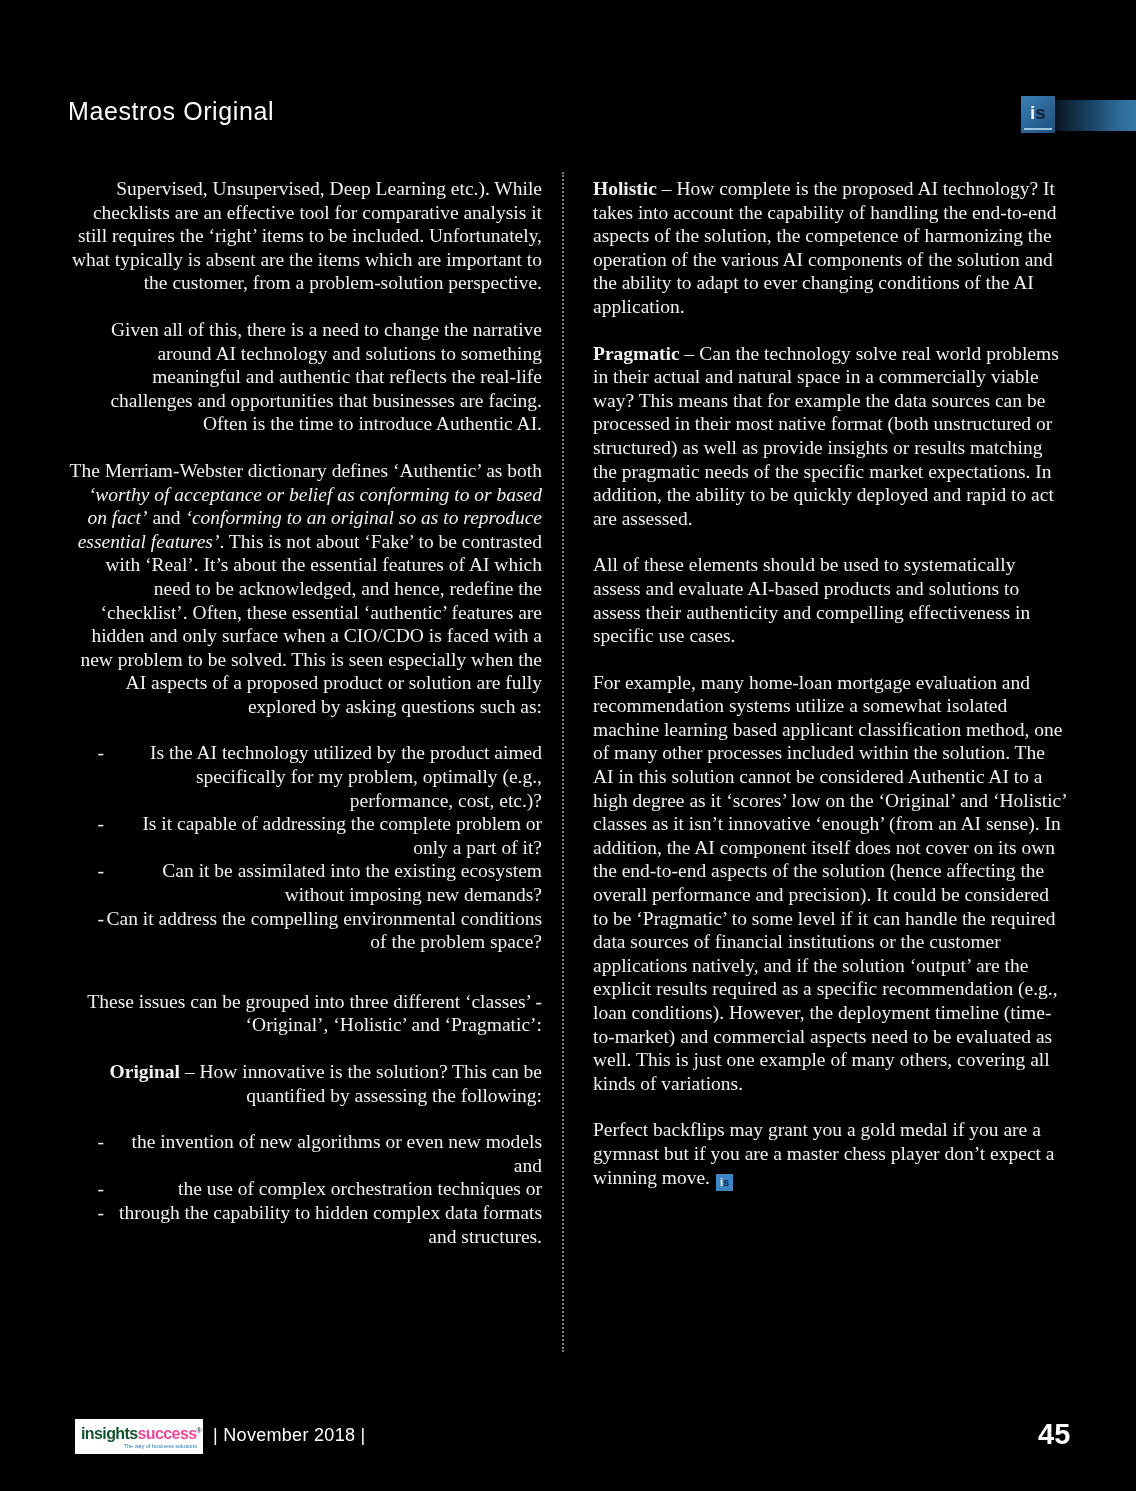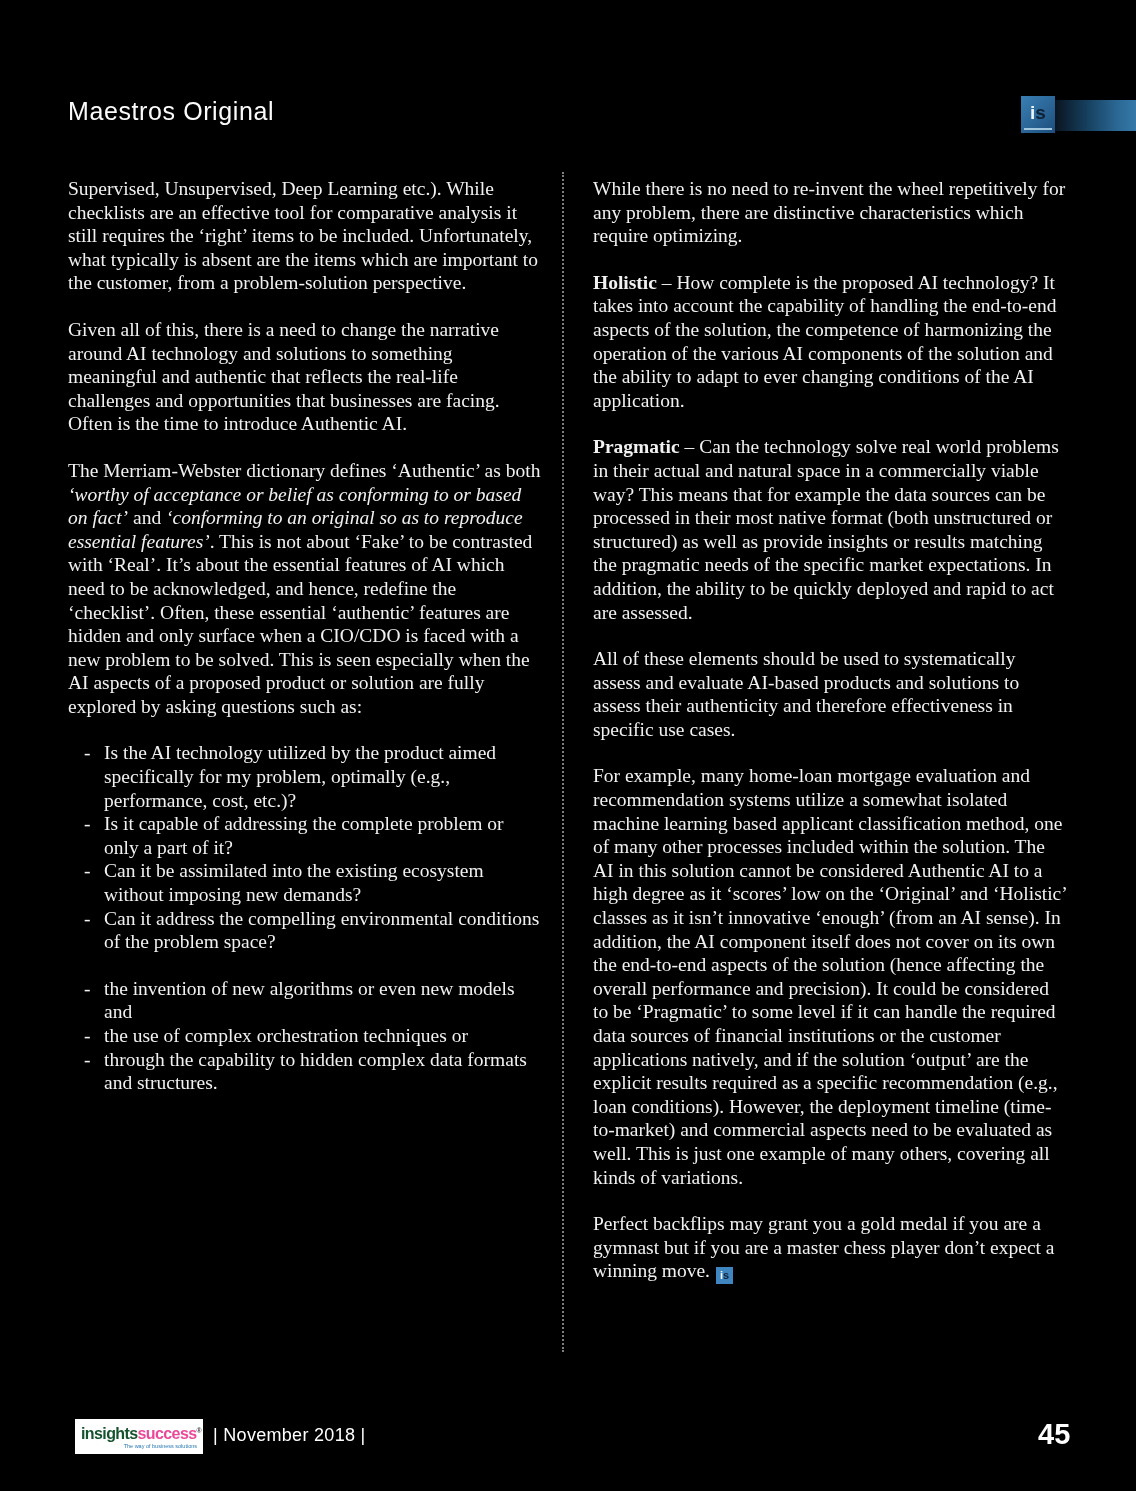--- a/index.html
+++ b/index.html
@@ -14,21 +14,21 @@
   .brand-mark .mono{font-family:"Liberation Sans",sans-serif;font-weight:bold;font-size:19px;line-height:19px;}
   .brand-mark .mi{color:#eaf4fb;}
   .brand-mark .ms{color:#0d2237;}
   .brand-mark .strip{position:absolute;left:3px;right:3px;bottom:3px;height:2px;background:#bfe0f2;opacity:.8;}
   .header-bar{position:absolute;left:1055px;top:100px;width:81px;height:31px;
     background:linear-gradient(90deg,#0a1420 0%,#16405f 40%,#2a6692 75%,#3579a9 100%);}
 
   
   .col{position:absolute;top:177px;width:474px;font-family:"Liberation Serif",serif;
     font-size:19.5px;line-height:23.6px;color:#f1f1f1;}
-  .col-left{left:68px;}
+  .col-left{left:68px;text-align:right;}
   .col-right{left:593px;}
   .col p{margin:0 0 23px 0;}
   .sec-head{font-weight:bold;}
   .ital{font-style:italic;}
   .gap-top{margin-top:36px !important;}
   .qlist{margin:0 0 23px 0;}
   .qitem{display:flex;}
   .qitem .dash{flex:none;width:20px;margin-left:16px;}
   .qitem .qtext{flex:1;}
   .divider{position:absolute;left:562px;top:172px;height:1180px;width:0;
@@ -89,46 +89,47 @@
       <div class="qitem">
         <span class="dash">-</span>
         <span class="qtext">Can it be assimilated into the existing ecosystem without imposing new demands?</span>
       </div>
       <div class="qitem">
         <span class="dash">-</span>
         <span class="qtext">Can it address the compelling environmental conditions of the problem space?</span>
       </div>
     </div>
 
+    <p class="gap-top">These issues can be grouped into three different ‘classes’ - ‘Original’, ‘Holistic’ and ‘Pragmatic’:</p>
 
+    <p><strong>Original</strong><span> – How innovative is the solution? This can be quantified by assessing the following:</span></p>
 
     <div class="qlist">
       <div class="qitem">
         <span class="dash">-</span>
         <span class="qtext">the invention of new algorithms or even new models and</span>
       </div>
       <div class="qitem">
         <span class="dash">-</span>
         <span class="qtext">the use of complex orchestration techniques or</span>
       </div>
       <div class="qitem">
         <span class="dash">-</span>
         <span class="qtext">through the capability to hidden complex data formats and structures.</span>
       </div>
     </div>
   </div>
 
   <div class="col col-right">
-    <p>While there is no need to re-invent the wheel repetitively for any problem, there are distinctive characteristics which require optimizing.</p>
 
     <p><strong>Holistic</strong><span> – How complete is the proposed AI technology? It takes into account the capability of handling the end-to-end aspects of the solution, the competence of harmonizing the operation of the various AI components of the solution and the ability to adapt to ever changing conditions of the AI application.</span></p>
 
     <p><strong>Pragmatic</strong><span> – Can the technology solve real world problems in their actual and natural space in a commercially viable way? This means that for example the data sources can be processed in their most native format (both unstructured or structured) as well as provide insights or results matching the pragmatic needs of the specific market expectations. In addition, the ability to be quickly deployed and rapid to act are assessed.</span></p>
 
-    <p>All of these elements should be used to systematically assess and evaluate AI-based products and solutions to assess their authenticity and therefore effectiveness in specific use cases.</p>
+    <p>All of these elements should be used to systematically assess and evaluate AI-based products and solutions to assess their authenticity and compelling effectiveness in specific use cases.</p>
 
     <p>For example, many home-loan mortgage evaluation and recommendation systems utilize a somewhat isolated machine learning based applicant classification method, one of many other processes included within the solution. The AI in this solution cannot be considered Authentic AI to a high degree as it ‘scores’ low on the ‘Original’ and ‘Holistic’ classes as it isn’t innovative ‘enough’ (from an AI sense). In addition, the AI component itself does not cover on its own the end-to-end aspects of the solution (hence affecting the overall performance and precision). It could be considered to be ‘Pragmatic’ to some level if it can handle the required data sources of financial institutions or the customer applications natively, and if the solution ‘output’ are the explicit results required as a specific recommendation (e.g., loan conditions). However, the deployment timeline (time-to-market) and commercial aspects need to be evaluated as well. This is just one example of many others, covering all kinds of variations.</p>
 
     <p><span>Perfect backflips may grant you a gold medal if you are a gymnast but if you are a master chess player don’t expect a winning move.</span><span class="end-mark">
           <span class="mono mi">i</span>
           <span class="mono ms">s</span>
         </span></p>
   </div>
 
   <div class="footer-logo">

